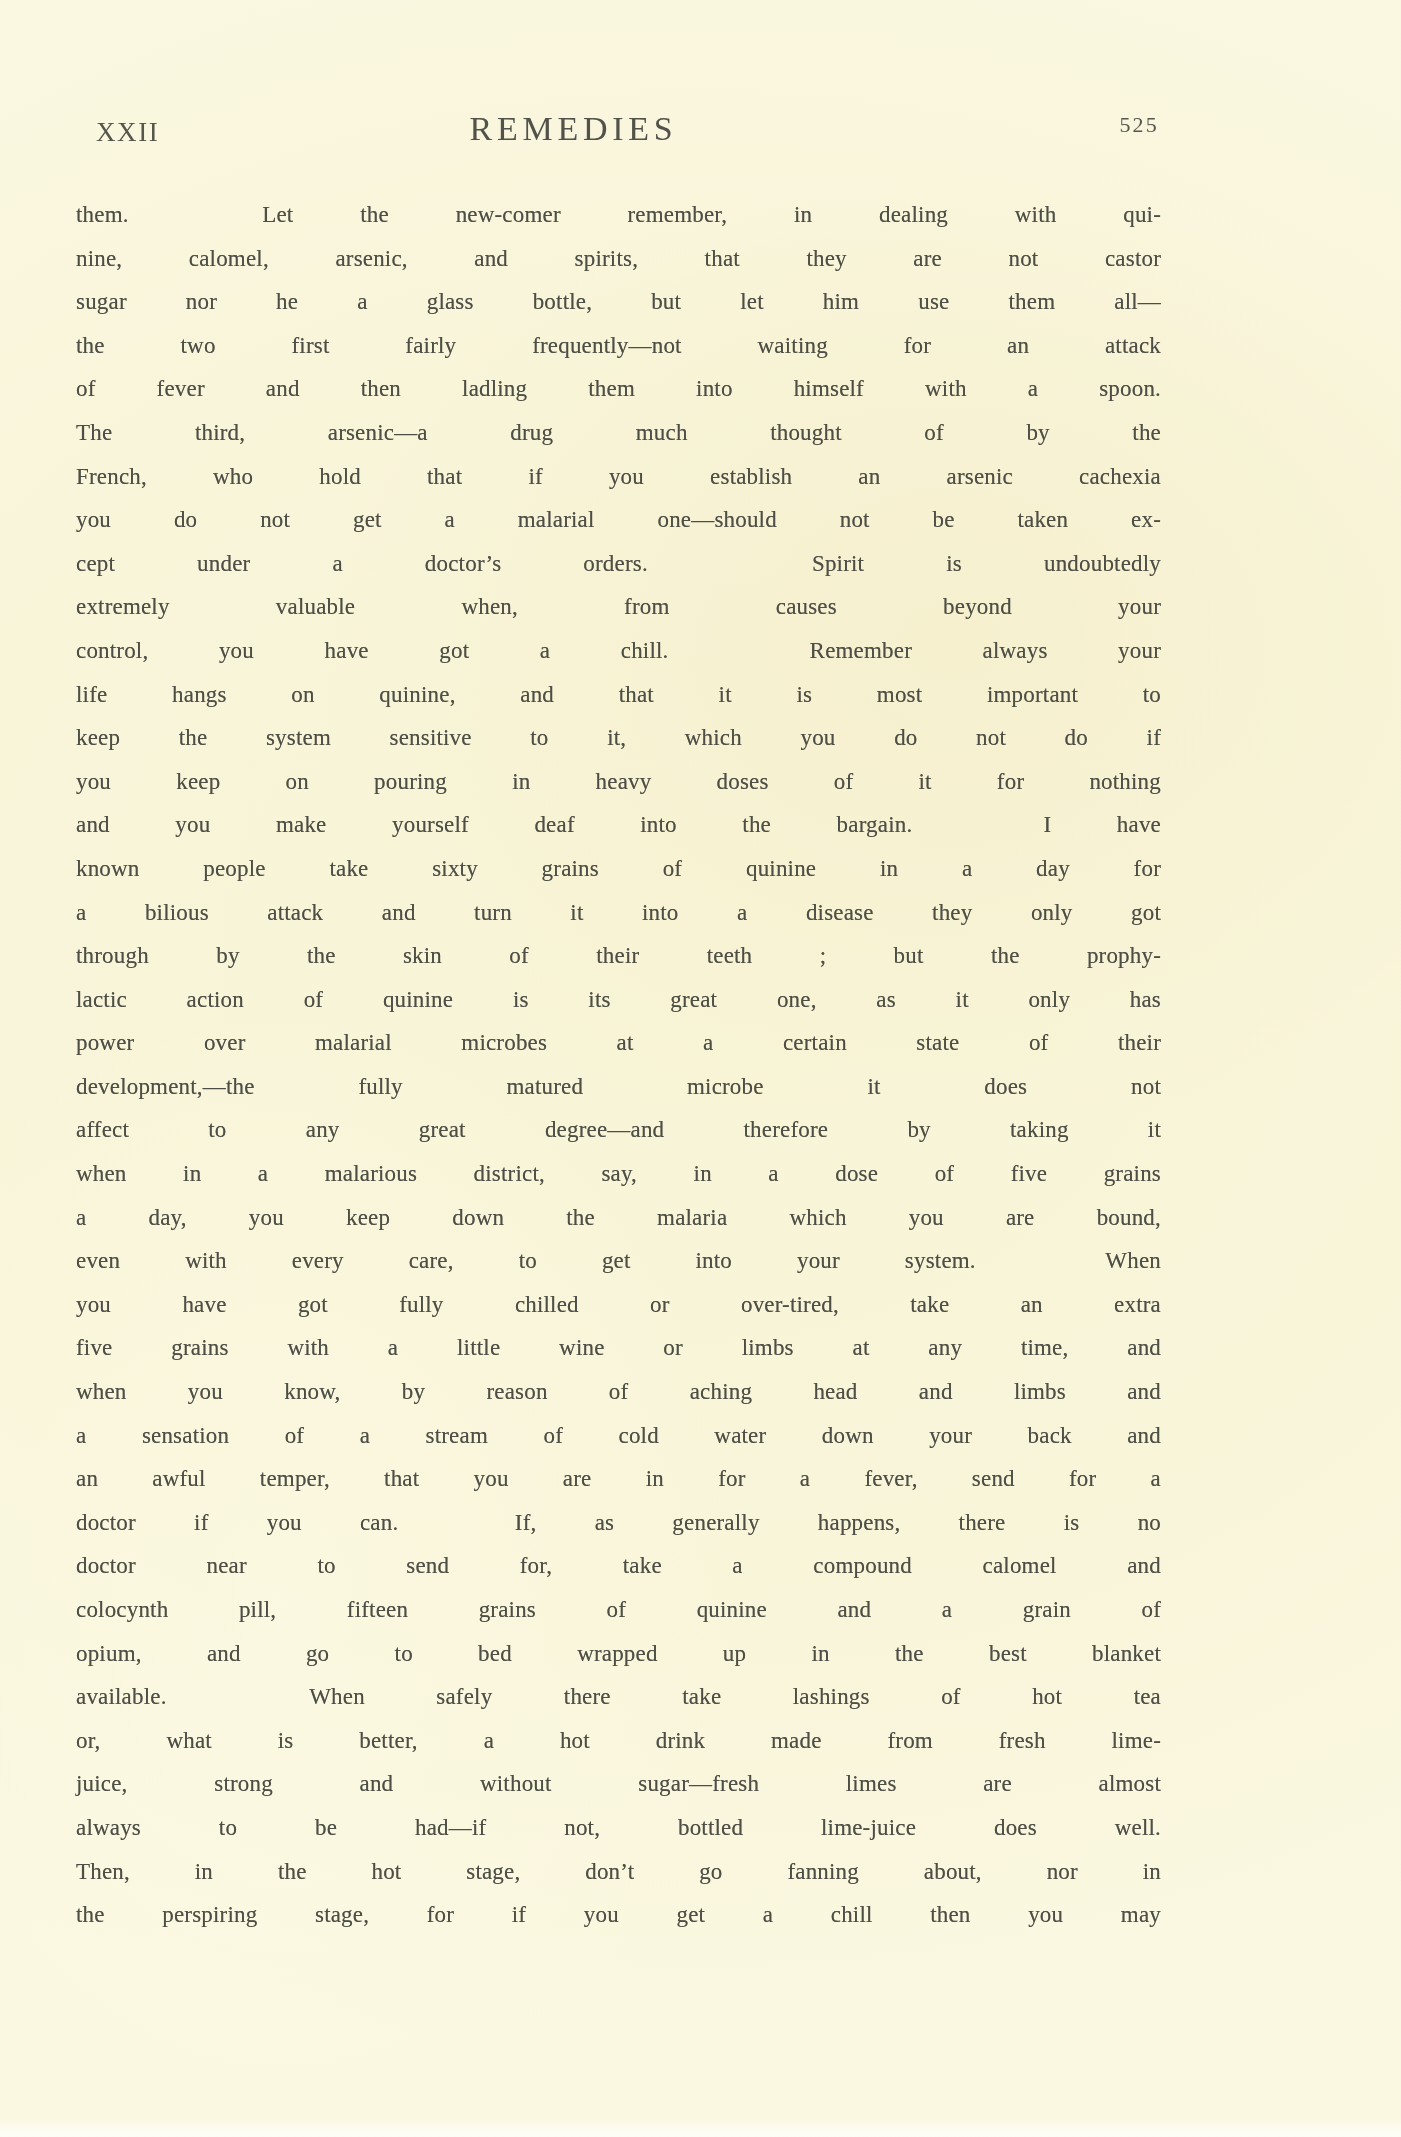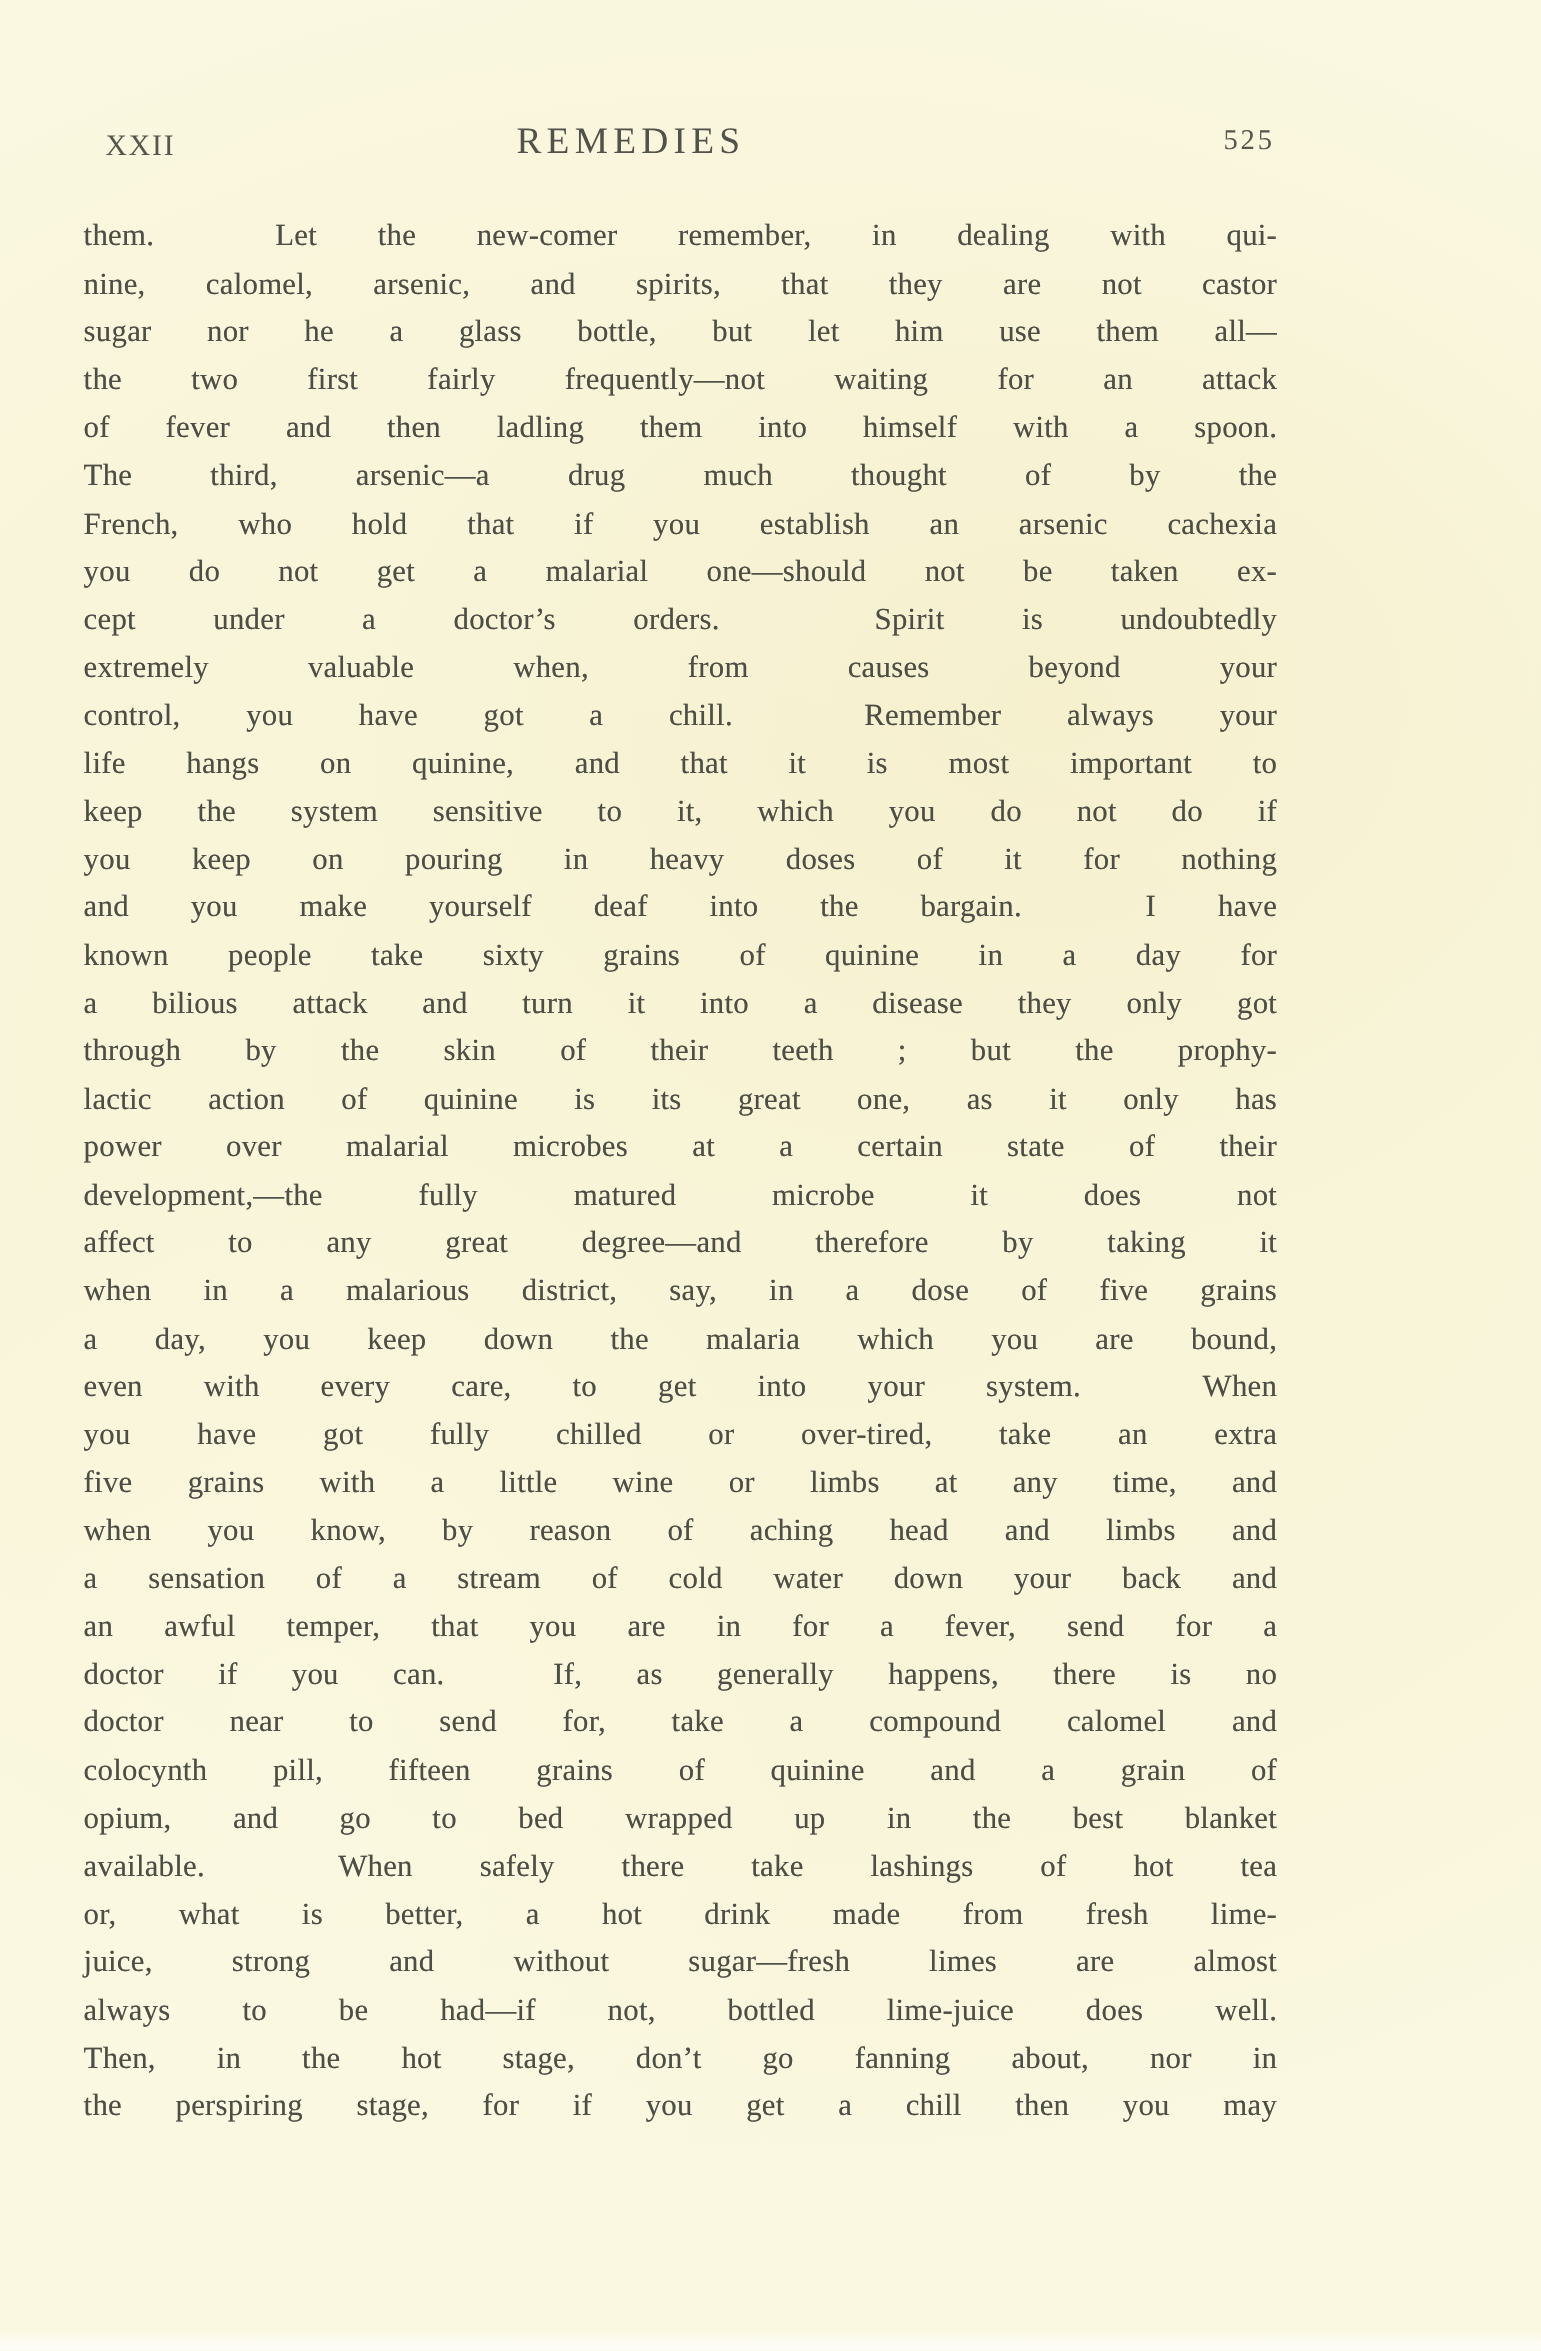--- a/index.html
+++ b/index.html
@@ -50,35 +50,35 @@
     text-align: center;
     font-size: 34px;
     letter-spacing: 0.14em;
     color: #51524a;
   }
 
   .page-number {
     position: absolute;
     right: 2px;
     top: 2px;
-    font-size: 26px;
+    font-size: 22px;
     letter-spacing: 0.1em;
     color: #55564c;
     text-align: right;
   }
 
   .body-text {
     position: absolute;
     top: 193px;
     left: 76px;
     width: 1085px;
   }
 
   .text-line {
-    font-size: 28px;
+    font-size: 23px;
     line-height: 43.6px;
     text-align: justify;
     text-align-last: justify;
     word-spacing: 0.09em;
     letter-spacing: 0.008em;
     white-space: normal;
     color: #4d4e45;
     text-shadow: 0 0 0.6px rgba(77,78,69,0.55);
   }
 </style>

